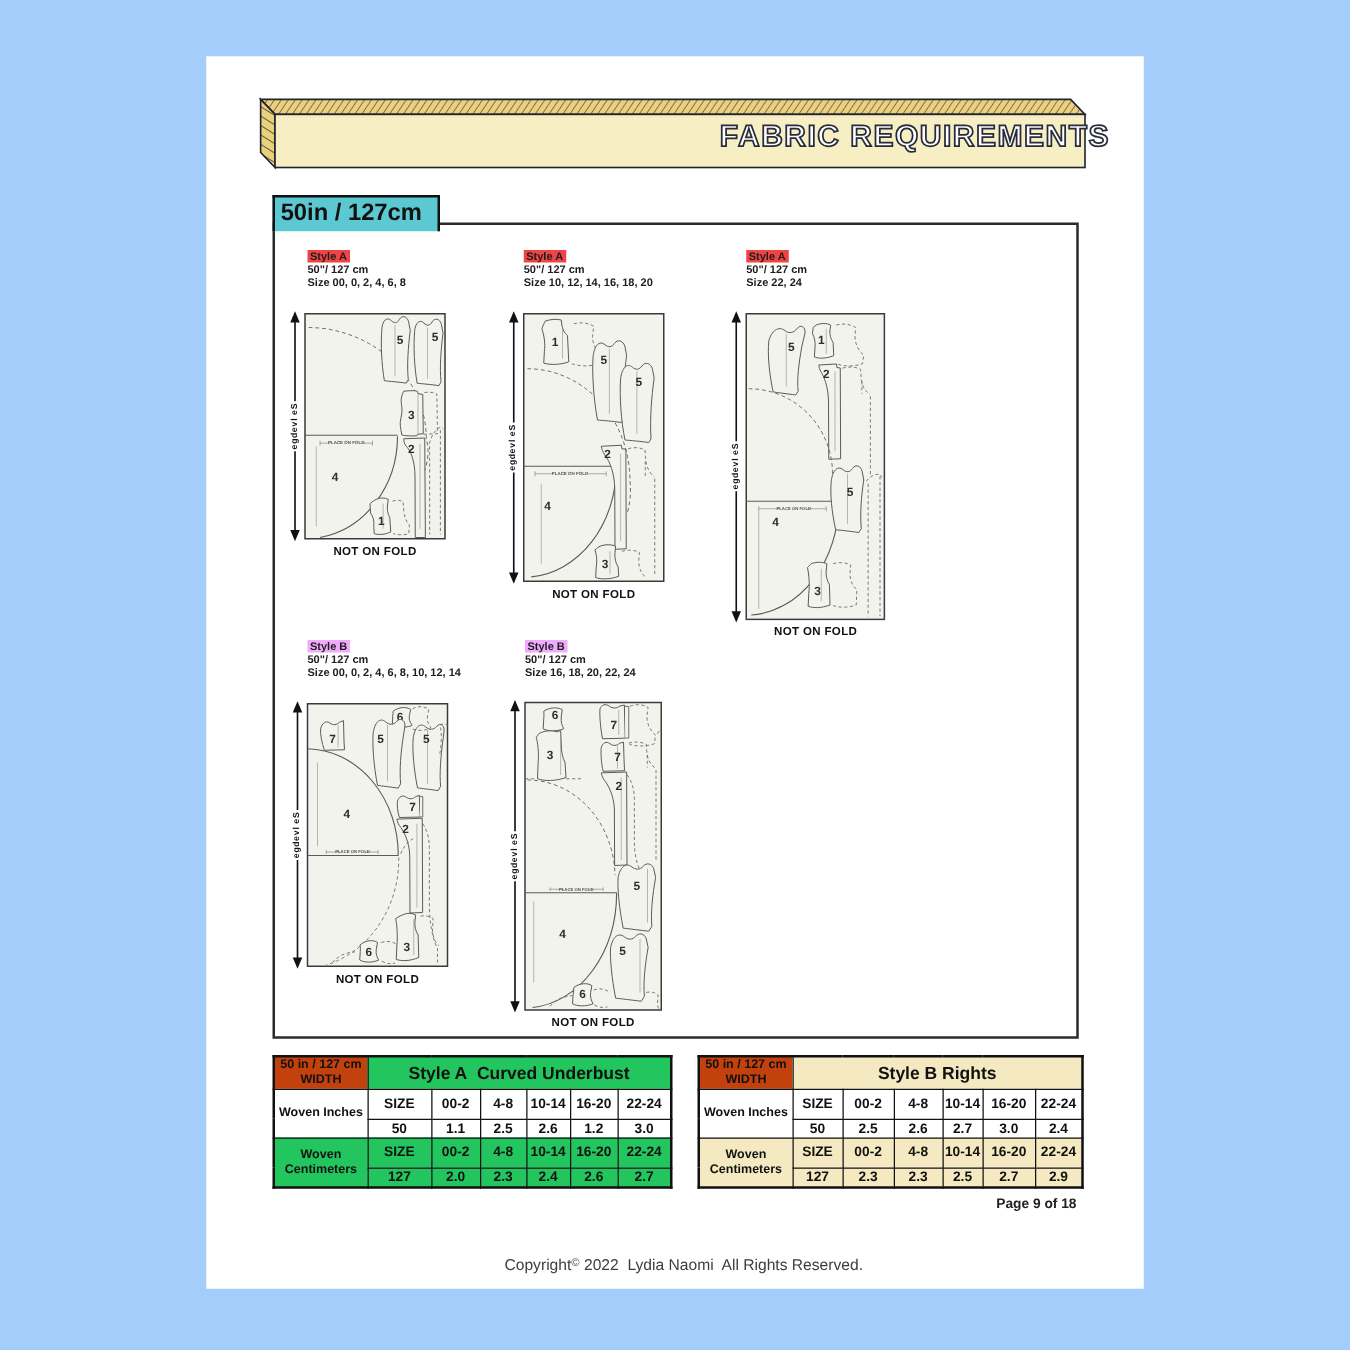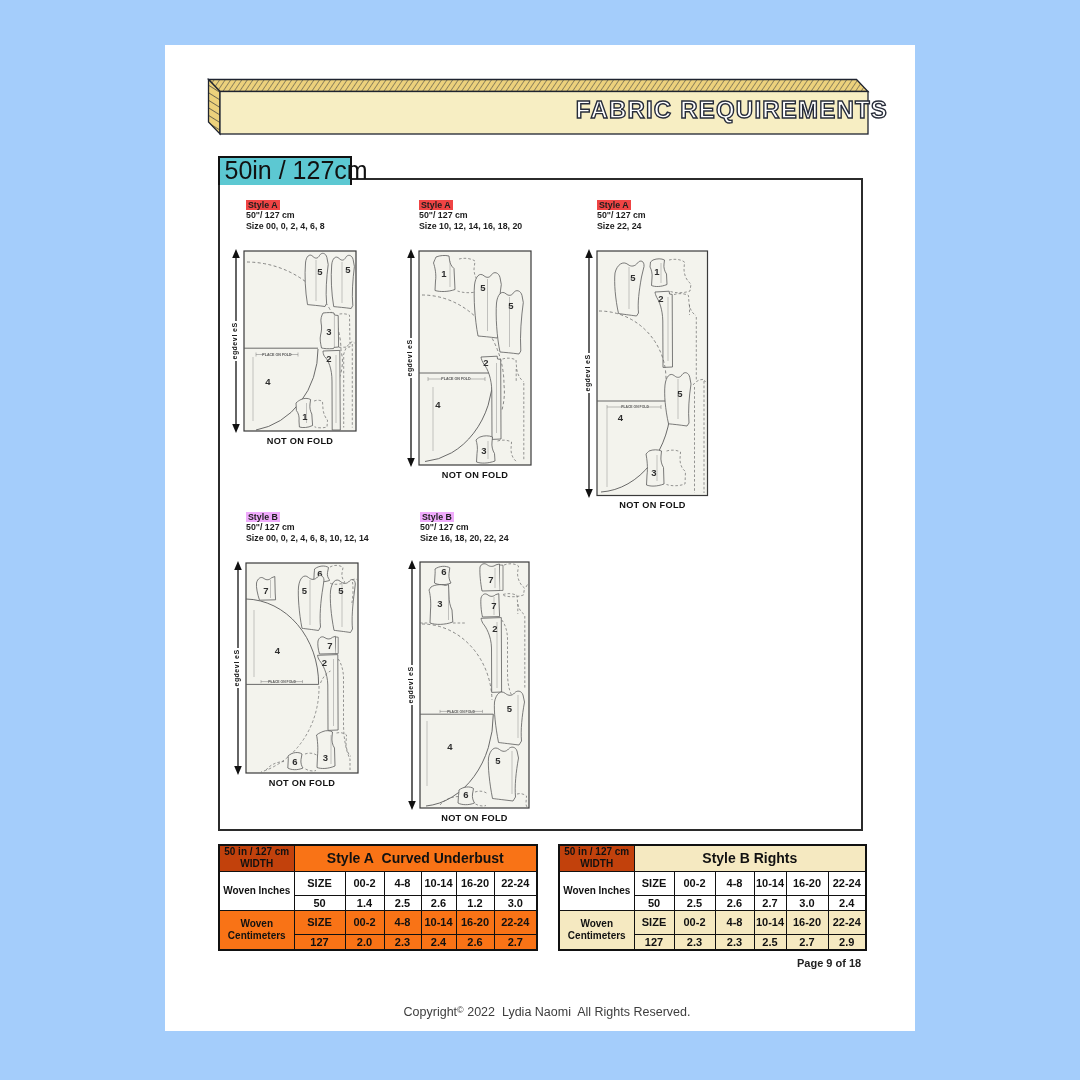--- a/index.html
+++ b/index.html
@@ -8,21 +8,21 @@
   .abs{position:absolute;}
   .dhead{position:absolute;font-size:8.8px;font-weight:bold;color:#1d1d1d;line-height:10.3px;letter-spacing:0px;}
   .hl{padding:0 2px;}
   .pinkhl{background:#ef4444;}
   .yelhl{background:#f0abfc;}
   .cap{position:absolute;font-size:9.2px;font-weight:bold;color:#111;text-align:center;letter-spacing:0.3px;}
   table{border-collapse:collapse;table-layout:fixed;}
   td{border:1.5px solid #111;text-align:center;vertical-align:middle;color:#111;padding:0;}
   .t-outer{border:2px solid #111;}
   .teal{background:#c2410c;}
-  .pink{background:#f97316;}
+  .pink{background:#22c55e;}
   .yel{background:#f5e9c1;}
 </style>
 </head>
 <body>
 
 <div class="page">
 
 <svg class="abs" style="left:40px;top:31px;" width="670" height="62" viewBox="0 0 670 62">
 <defs>
 <pattern id="hatch1" width="4.6" height="4.6" patternTransform="rotate(34)" patternUnits="userSpaceOnUse">
@@ -37,21 +37,21 @@
 
 <polygon points="3.5,3.5 651.5,3.5 663,15.5 15,15.5" fill="url(#hatch1)" stroke="#1f2430" stroke-width="1.3"></polygon>
 
 <polygon points="3.5,3.5 15,15.5 15,58 3.5,46" fill="url(#hatch2)" stroke="#1f2430" stroke-width="1.3"></polygon>
 
 <rect x="15" y="15.5" width="648" height="42.5" fill="#f7eec3" stroke="#1f2430" stroke-width="1.3"></rect>
 </svg>
 
 <div class="abs" style="left:55px;top:51px;width:648px;text-align:right;font-size:24px;font-weight:bold;letter-spacing:1.2px;color:#fff;margin-left:20px;-webkit-text-stroke:1.4px #272c3a;">FABRIC REQUIREMENTS</div>
 
-<div class="abs" style="left:52.5px;top:111px;width:134px;height:29px;background:#5cc8d2;border:2px solid #111;border-bottom:none;box-sizing:border-box;z-index:3;font-size:25px;font-weight:normal;color:#111;line-height:25px;padding-left:5px;white-space:nowrap;">50in / 127cm</div>
+<div class="abs" style="left:52.5px;top:111px;width:134px;height:29px;background:#5cc8d2;border:2px solid #111;border-bottom:none;box-sizing:border-box;z-index:3;font-size:19px;font-weight:bold;color:#111;line-height:25px;padding-left:5px;white-space:nowrap;">50in / 127cm</div>
 
 <div class="abs" style="left:52.5px;top:132.5px;width:645.5px;height:653.5px;border:2px solid #2b2b2b;box-sizing:border-box;"></div>
 
 <div class="dhead" style="left:81px;top:155px;"><span class="hl pinkhl">Style A</span><br>50"/ 127 cm<br>Size 00, 0, 2, 4, 6, 8</div>
 
 <div class="dhead" style="left:254px;top:155px;"><span class="hl pinkhl">Style A</span><br>50"/ 127 cm<br>Size 10, 12, 14, 16, 18, 20</div>
 
 <div class="dhead" style="left:432px;top:155px;"><span class="hl pinkhl">Style A</span><br>50"/ 127 cm<br>Size 22, 24</div>
 
 <div class="dhead" style="left:81px;top:467px;"><span class="hl yelhl">Style B</span><br>50"/ 127 cm<br>Size 00, 0, 2, 4, 6, 8, 10, 12, 14</div>
@@ -430,21 +430,21 @@
           <td rowspan="2" style="font-size:10px;white-space:nowrap;">Woven Inches</td>
           <td>SIZE</td>
           <td>00-2</td>
           <td>4-8</td>
           <td>10-14</td>
           <td>16-20</td>
           <td>22-24</td>
         </tr>
 <tr style="height:15px;font-size:11px;font-weight:bold;">
           <td>50</td>
-          <td>1.4</td>
+          <td>1.1</td>
           <td>2.5</td>
           <td>2.6</td>
           <td>1.2</td>
           <td>3.0</td>
         </tr>
 <tr class="pinkrow" style="height:24px;font-size:11px;font-weight:bold;">
           <td rowspan="2" class="pink" style="font-size:10px;line-height:12px;">Woven<br>Centimeters</td>
           <td class="pink">SIZE</td>
           <td class="pink">00-2</td>
           <td class="pink">4-8</td>

